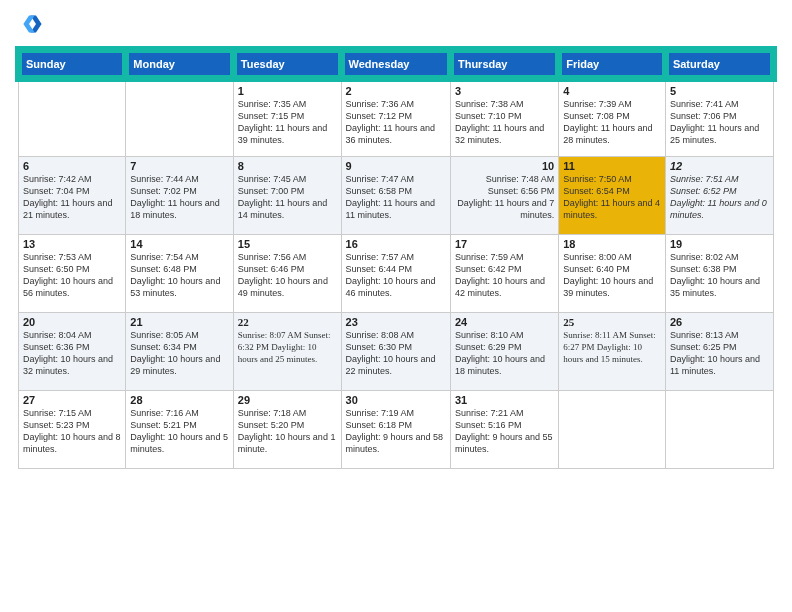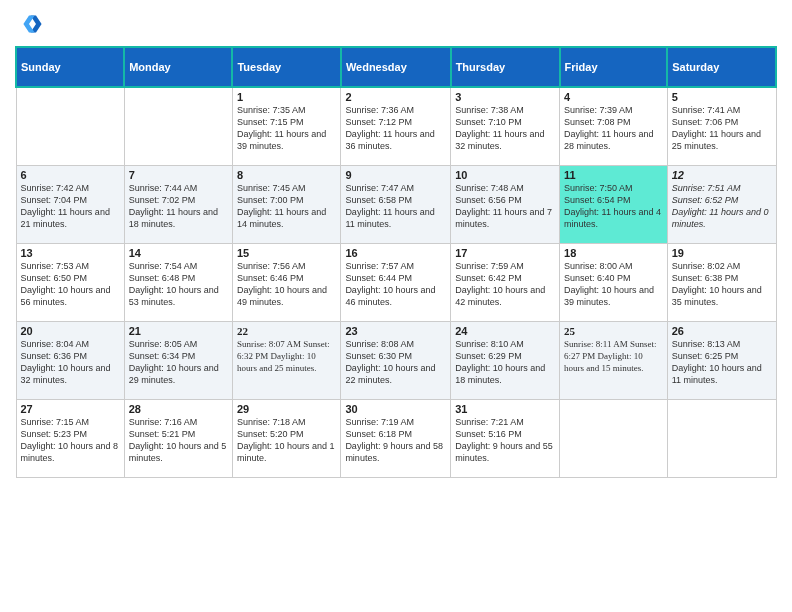--- a/index.html
+++ b/index.html
@@ -51,25 +51,25 @@
       color: #555;
     }
     .calendar {
       width: 100%;
       border-collapse: collapse;
       font-size: 9.5px;
     }
     .calendar th {
       background: #1565c0;
       color: #fff;
-      padding: 13px 4px;
+      padding: 5px 4px;
       text-align: left;
       font-size: 11px;
       font-weight: bold;
-      border: 2px solid #14b8a6;
+      border: 7px solid #14b8a6;
     }
     .calendar td {
       border: 1px solid #ccc;
       vertical-align: top;
       padding: 3px 4px;
       width: 113px;
       height: 78px;
       background: #fff;
     }
     .calendar tr:nth-child(even) td {
@@ -177,27 +177,27 @@
             <div class="day-info">Sunrise: 7:45 AM
 Sunset: 7:00 PM
 Daylight: 11 hours and 14 minutes.</div>
           </td>
           <td style="background: rgb(240, 244, 248);">
             <span class="day-number">9</span>
             <div class="day-info">Sunrise: 7:47 AM
 Sunset: 6:58 PM
 Daylight: 11 hours and 11 minutes.</div>
           </td>
-          <td style="background: rgb(240, 244, 248);">
+          <td style="background: rgb(240, 244, 248); text-align: right;">
             <span class="day-number">10</span>
             <div class="day-info">Sunrise: 7:48 AM
 Sunset: 6:56 PM
 Daylight: 11 hours and 7 minutes.</div>
           </td>
-          <td style="background: #5eead4;">
+          <td style="background: #eab308;">
             <span class="day-number">11</span>
             <div class="day-info">Sunrise: 7:50 AM
 Sunset: 6:54 PM
 Daylight: 11 hours and 4 minutes.</div>
           </td>
           <td style="background: rgb(240, 244, 248); font-style: italic;">
             <span class="day-number">12</span>
             <div class="day-info">Sunrise: 7:51 AM
 Sunset: 6:52 PM
 Daylight: 11 hours and 0 minutes.</div>

